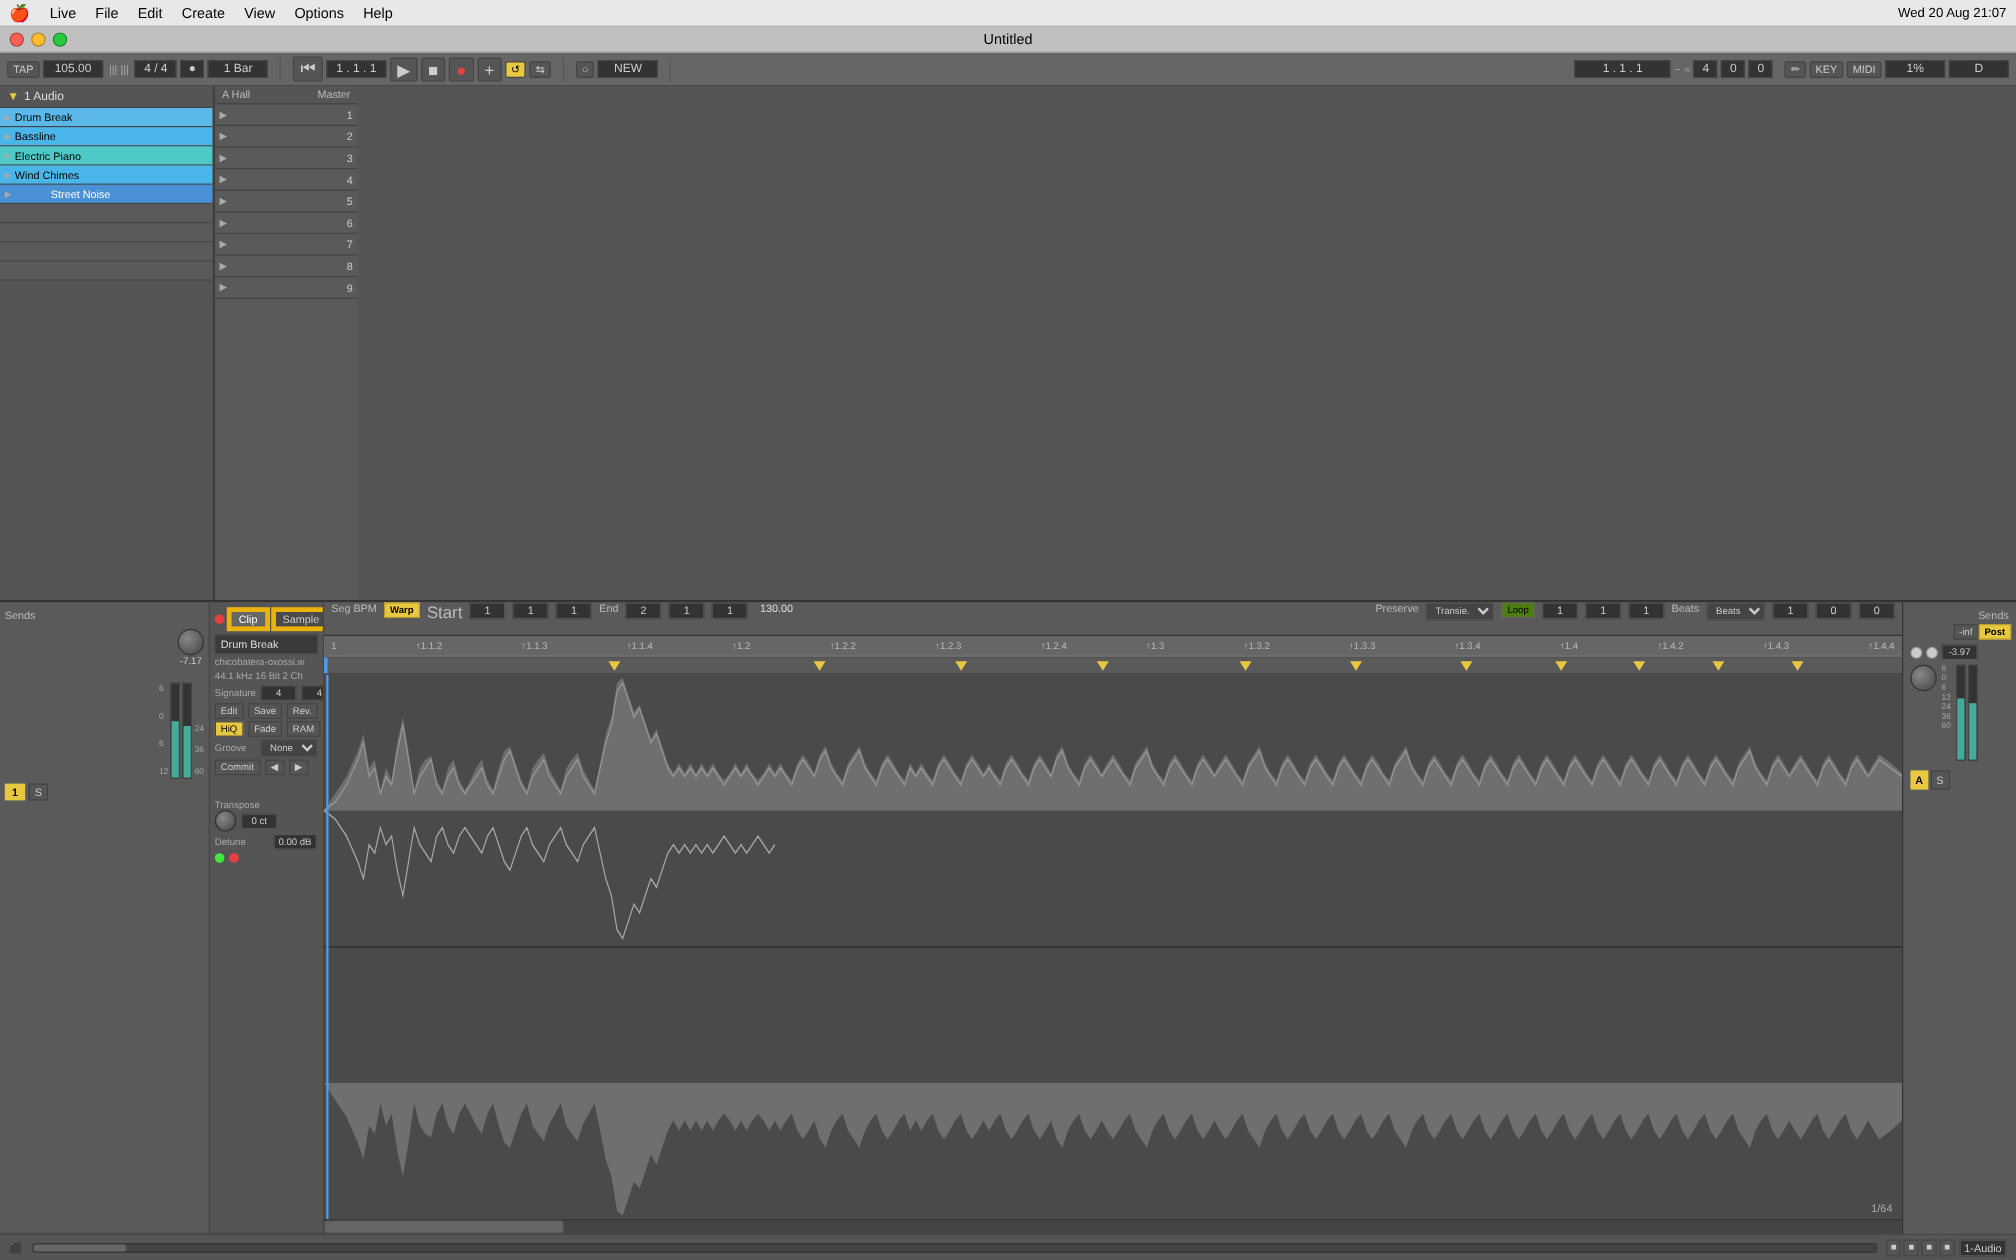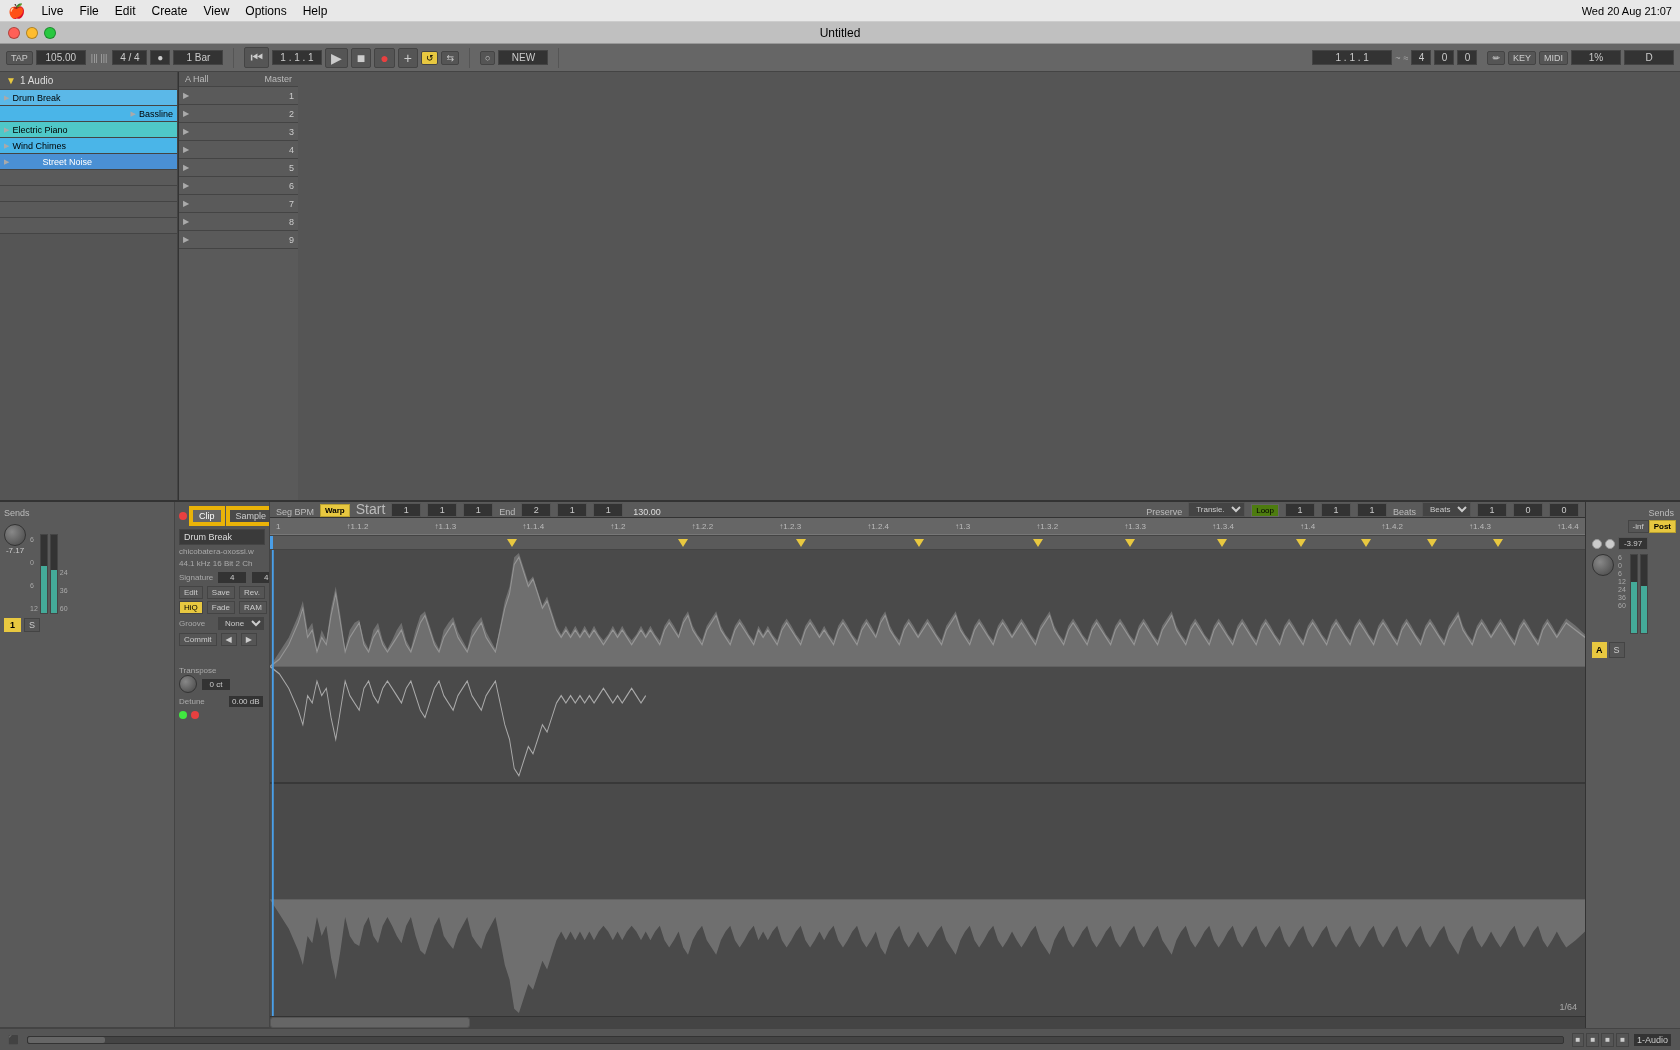--- a/index.html
+++ b/index.html
@@ -158,21 +158,21 @@
       border-bottom: 1px solid #444;
       cursor: pointer;
       font-size: 9px;
     }
     .track-item .track-play {
       color: #aaa;
       margin-right: 3px;
       font-size: 7px;
     }
     .track-item.drum-break { background: #5bb8e8; color: #000; }
-    .track-item.bassline { background: #4ab5e8; color: #000; justify-content: flex-end; }
+    .track-item.bassline { background: #4ab5e8; color: #000; }
     .track-item.electric-piano { background: #4fc8c8; color: #000; }
     .track-item.wind-chimes { background: #4ab5e8; color: #000; }
     .track-item.street-noise { background: #4a90d4; color: #fff; gap: 30px; }
     .track-item-empty {
       height: 16px;
       border-bottom: 1px solid #444;
       background: #5a5a5a;
     }
     .track-mixer-area {
       flex: 1;
@@ -253,22 +253,23 @@
       flex-direction: column;
     }
     .sends-label {
       font-size: 9px;
       color: #bbb;
       text-align: center;
       margin-bottom: 4px;
     }
     .fader-area {
       display: flex;
-      align-items: flex-start;
+      align-items: flex-end;
       gap: 4px;
+      flex-direction: column;
     }
     .knob {
       width: 22px;
       height: 22px;
       border-radius: 50%;
       background: radial-gradient(circle at 35% 35%, #888, #444);
       border: 1px solid #333;
       display: flex;
       align-items: center;
       justify-content: center;
@@ -774,21 +775,21 @@
             <span class="green-indicator"></span>
             <span class="rec-indicator"></span>
           </div>
         </div>
 
       </div>
     </div>
 
     <div class="waveform-section" style="position:relative">
 
-      <div style="height:16px;background:#5a5a5a;display:flex;align-items:flex-end;padding:0 6px;gap:6px;border-bottom:1px solid #333">
+      <div style="height:28px;background:#5a5a5a;display:flex;align-items:flex-start;padding:0 6px;gap:6px;border-bottom:1px solid #333">
         <span style="font-size:9px;color:#bbb">Seg BPM</span>
         <button class="warp-btn">Warp</button>
         <span style="font-size:14px;color:#bbb">Start</span>
         <span class="ctrl-value" style="font-size:9px">1</span>
         <span class="ctrl-value" style="font-size:9px">1</span>
         <span class="ctrl-value" style="font-size:9px">1</span>
         <span style="font-size:9px;color:#bbb">End</span>
         <span class="ctrl-value" style="font-size:9px">2</span>
         <span class="ctrl-value" style="font-size:9px">1</span>
         <span class="ctrl-value" style="font-size:9px">1</span>

